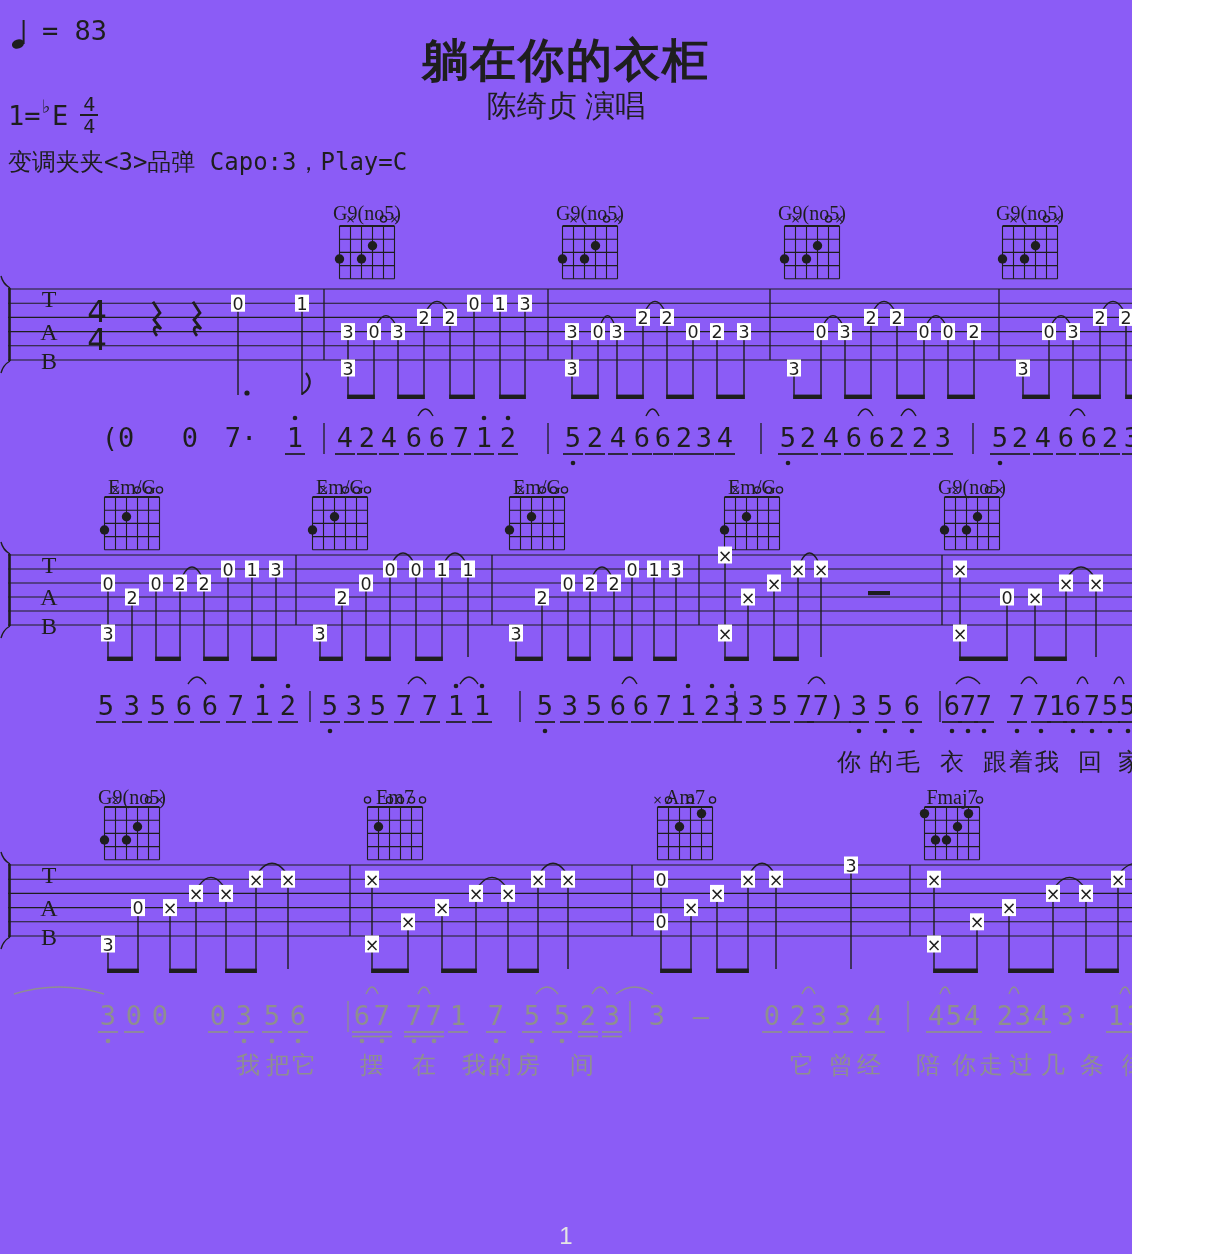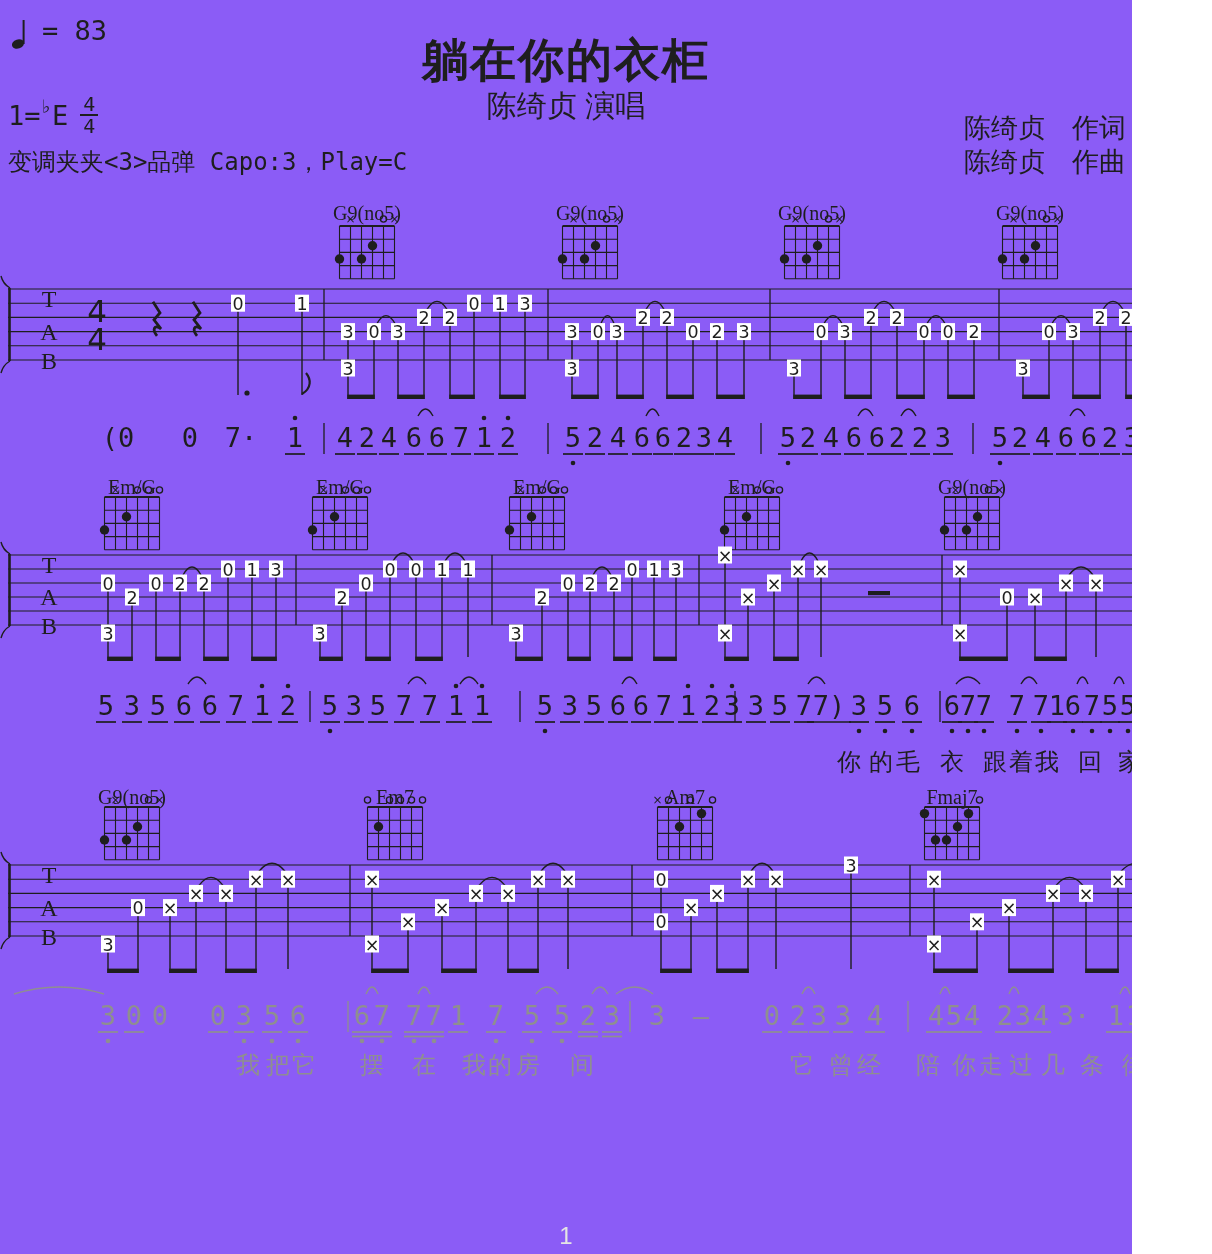--- a/index.html
+++ b/index.html
@@ -41,24 +41,20 @@
       <span class="flat">♭</span>
       <span>E</span>
     <span class="frac">
       <span class="num">4</span>
       <span>4</span>
     </span>
   </div>
 
   <div class="abs capo">变调夹夹&lt;3&gt;品弹 Capo:3，Play=C</div>
 
-  <div class="abs credits">
-    <div>陈绮贞　作词</div>
-    <div>陈绮贞　作曲</div>
-  </div>
 
   <svg id="sys0" class="sys" width="1212" height="275" viewBox="0 195 1212 275" style="top: 195px;">
       <g>
         <text x="367" y="213" font-size="20" fill="#1e1e1e" text-anchor="middle" dominant-baseline="central" font-family="&quot;Liberation Serif&quot;,serif" font-weight="normal">G9(no5)</text>
         <line x1="339.5" y1="226" x2="394.5" y2="226" stroke="#1e1e1e" stroke-width="2.2"></line>
         <line x1="339.5" y1="239.2" x2="394.5" y2="239.2" stroke="#1e1e1e" stroke-width="1.1"></line>
         <line x1="339.5" y1="252.4" x2="394.5" y2="252.4" stroke="#1e1e1e" stroke-width="1.1"></line>
         <line x1="339.5" y1="265.6" x2="394.5" y2="265.6" stroke="#1e1e1e" stroke-width="1.1"></line>
         <line x1="339.5" y1="278.8" x2="394.5" y2="278.8" stroke="#1e1e1e" stroke-width="1.1"></line>
         <line x1="339.5" y1="226" x2="339.5" y2="278.8" stroke="#1e1e1e" stroke-width="1.1"></line>

